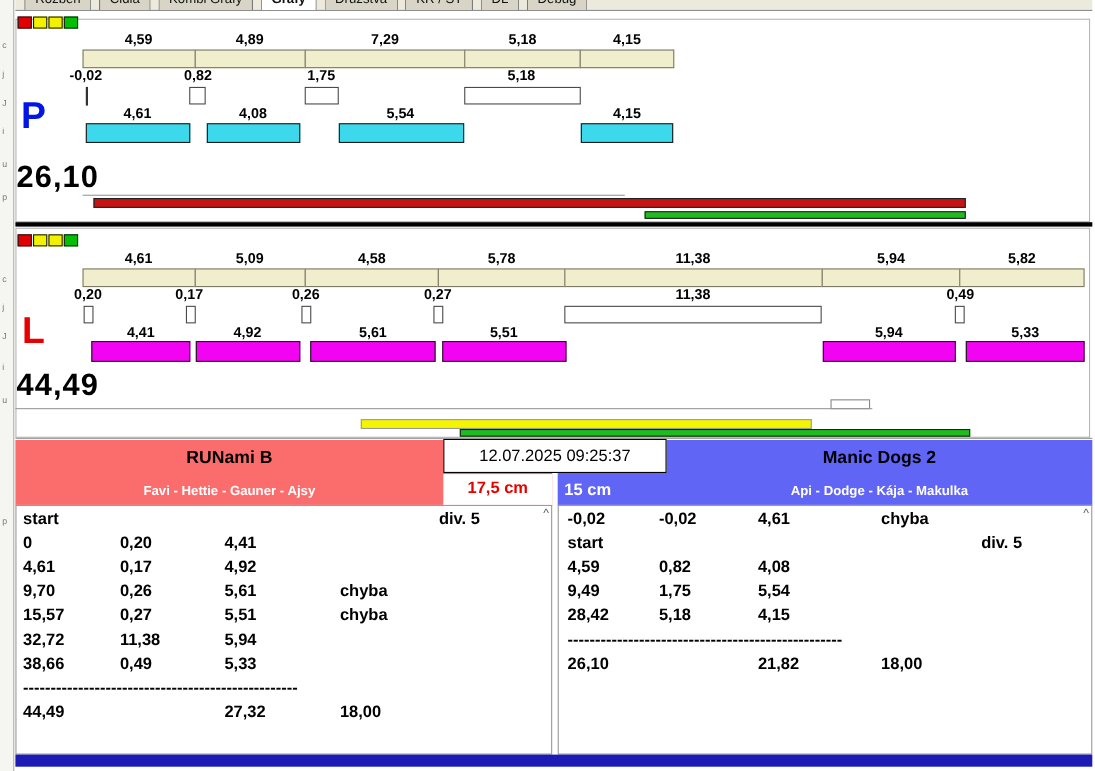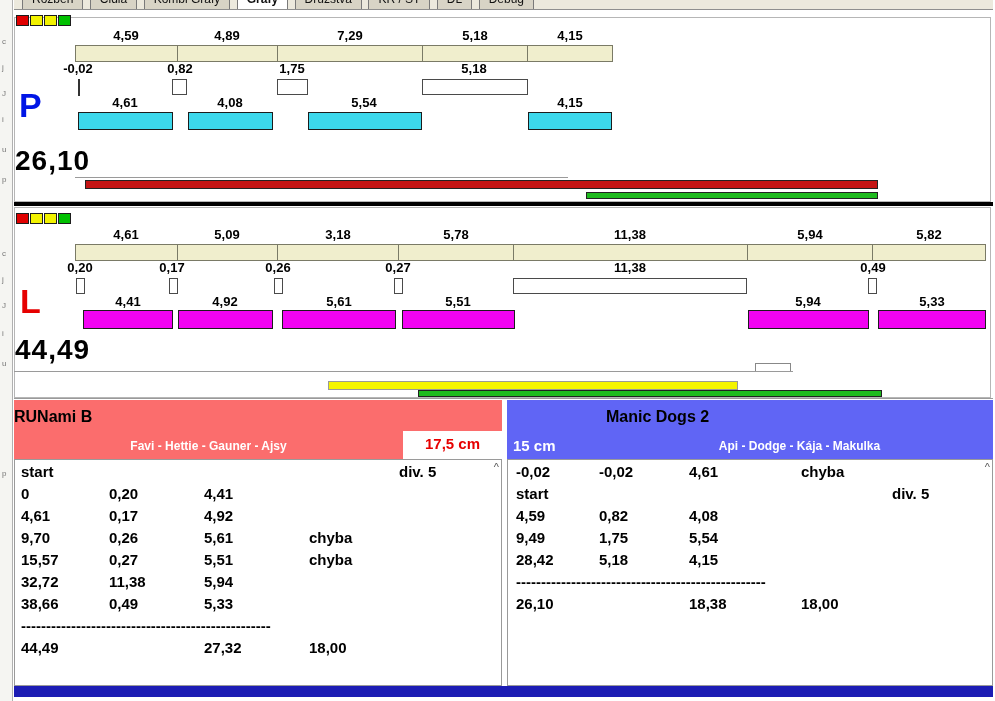--- a/index.html
+++ b/index.html
@@ -27,21 +27,21 @@
   .tab { display:inline-block; height:24px; line-height:24px; padding:0 9px; margin-right:2px;
          border:1px solid #7a7a7a; border-bottom:none; border-radius:3px 3px 0 0;
          background:#d8d4c6; font-size:12px; color:#111; }
   .tab.selected { background:#fff; font-weight:700; }
   
   #leftstrip { position:absolute; left:0; top:0; width:13px; height:701px;
                background:#f5f5f2; border-right:1px solid #b0b0b0; }
   .mark { position:absolute; left:2px; font-size:8px; color:#777; line-height:8px; }
   
   .teamblock { position:absolute; height:60px; }
-  .teamname { position:absolute; height:26px; line-height:26px; text-align:left;
+  .teamname { position:absolute; height:26px; line-height:26px; text-align:center;
               font-size:16px; font-weight:700; color:#000; }
   .lineup { position:absolute; height:20px; line-height:20px; text-align:center;
             font-size:12px; font-weight:700; color:#fff; }
   .cmtext { position:absolute; font-size:15px; font-weight:700; line-height:26px; }
   #datebox { position:absolute; left:403px; top:399px; width:203px; height:31px;
              background:#fff; border:1px solid #000; text-align:center; line-height:29px;
              font-size:15px; color:#000; z-index:3; }
   .rtable { position:absolute; top:459px; height:227px; background:#fff;
             border:1px solid #9a9a9a; padding-top:3px; overflow:hidden; }
   .trow { position:relative; height:22px;text-decoration:underline; }
@@ -134,21 +134,21 @@
 
   <div class="panelborder" style="left:14px;top:207px;width:977px;height:191px;"></div>
 
   <span class="lightsq lr" style="left:16px;top:213px"></span>
   <span class="lightsq ly" style="left:30px;top:213px"></span>
   <span class="lightsq ly" style="left:44px;top:213px"></span>
   <span class="lightsq lg" style="left:58px;top:213px"></span>
 
   <span class="num" style="left:101px;top:228px">4,61</span>
   <span class="num" style="left:202px;top:228px">5,09</span>
-  <span class="num" style="left:313px;top:228px">3,18</span>
+  <span class="num" style="left:313px;top:228px">4,58</span>
   <span class="num" style="left:431px;top:228px">5,78</span>
   <span class="num" style="left:605px;top:228px">11,38</span>
   <span class="num" style="left:785px;top:228px">5,94</span>
   <span class="num" style="left:904px;top:228px">5,82</span>
 
   <div class="seg" style="left:75px;top:244px;width:103px"></div>
   <div class="seg" style="left:177px;top:244px;width:101px"></div>
   <div class="seg" style="left:277px;top:244px;width:122px"></div>
   <div class="seg" style="left:398px;top:244px;width:116px"></div>
   <div class="seg" style="left:513px;top:244px;width:235px"></div>
@@ -188,20 +188,21 @@
 
   <div class="wbox" style="left:755px;top:363px;width:36px;height:9px;border-color:#888"></div>
   <div class="hline" style="left:14px;top:371px;width:779px"></div>
   <div class="abs" style="left:328px;top:381px;width:410px;height:9px;background:#f5f500;border:1px solid #999"></div>
   <div class="abs" style="left:418px;top:390px;width:464px;height:7px;background:#1fbb1f;border:1px solid #222"></div>
   <div class="hline" style="left:14px;top:398px;width:979px"></div>
 
   <div class="teamblock" style="left:14px;top:400px;width:488px;background:#fb6d6d"></div>
   <div class="teamblock" style="left:507px;top:400px;width:486px;background:#6065f5"></div>
 
+  <div id="datebox">12.07.2025 09:25:37</div>
 
   <span class="teamname" style="left:14px;top:404px;width:389px">RUNami B</span>
   <span class="teamname" style="left:606px;top:404px;width:387px">Manic Dogs 2</span>
 
   <span class="lineup" style="left:606px;top:436px;width:387px">Api - Dodge - Kája - Makulka</span>
   <span class="lineup" style="left:14px;top:436px;width:389px">Favi - Hettie - Gauner - Ajsy</span>
 
   <div class="abs" style="left:403px;top:431px;width:99px;height:28px;background:#fff;z-index:2;text-align:center">
     <span class="cmtext" style="position:static;color:#e60000">17,5 cm</span>
   </div>
@@ -280,20 +281,20 @@
     <div class="trow">
       <span class="cell rc1">28,42</span>
       <span class="cell rc2">5,18</span>
       <span class="cell rc3">4,15</span>
     </div>
     <div class="trow">
       <span class="cell rc1">--------------------------------------------------</span>
     </div>
     <div class="trow">
       <span class="cell rc1">26,10</span>
-      <span class="cell rc3">18,38</span>
+      <span class="cell rc3">21,82</span>
       <span class="cell rc4">18,00</span>
     </div>
   </div>
 
   <div id="statusbar"></div>
 
 </div>
 
 </body></html>

